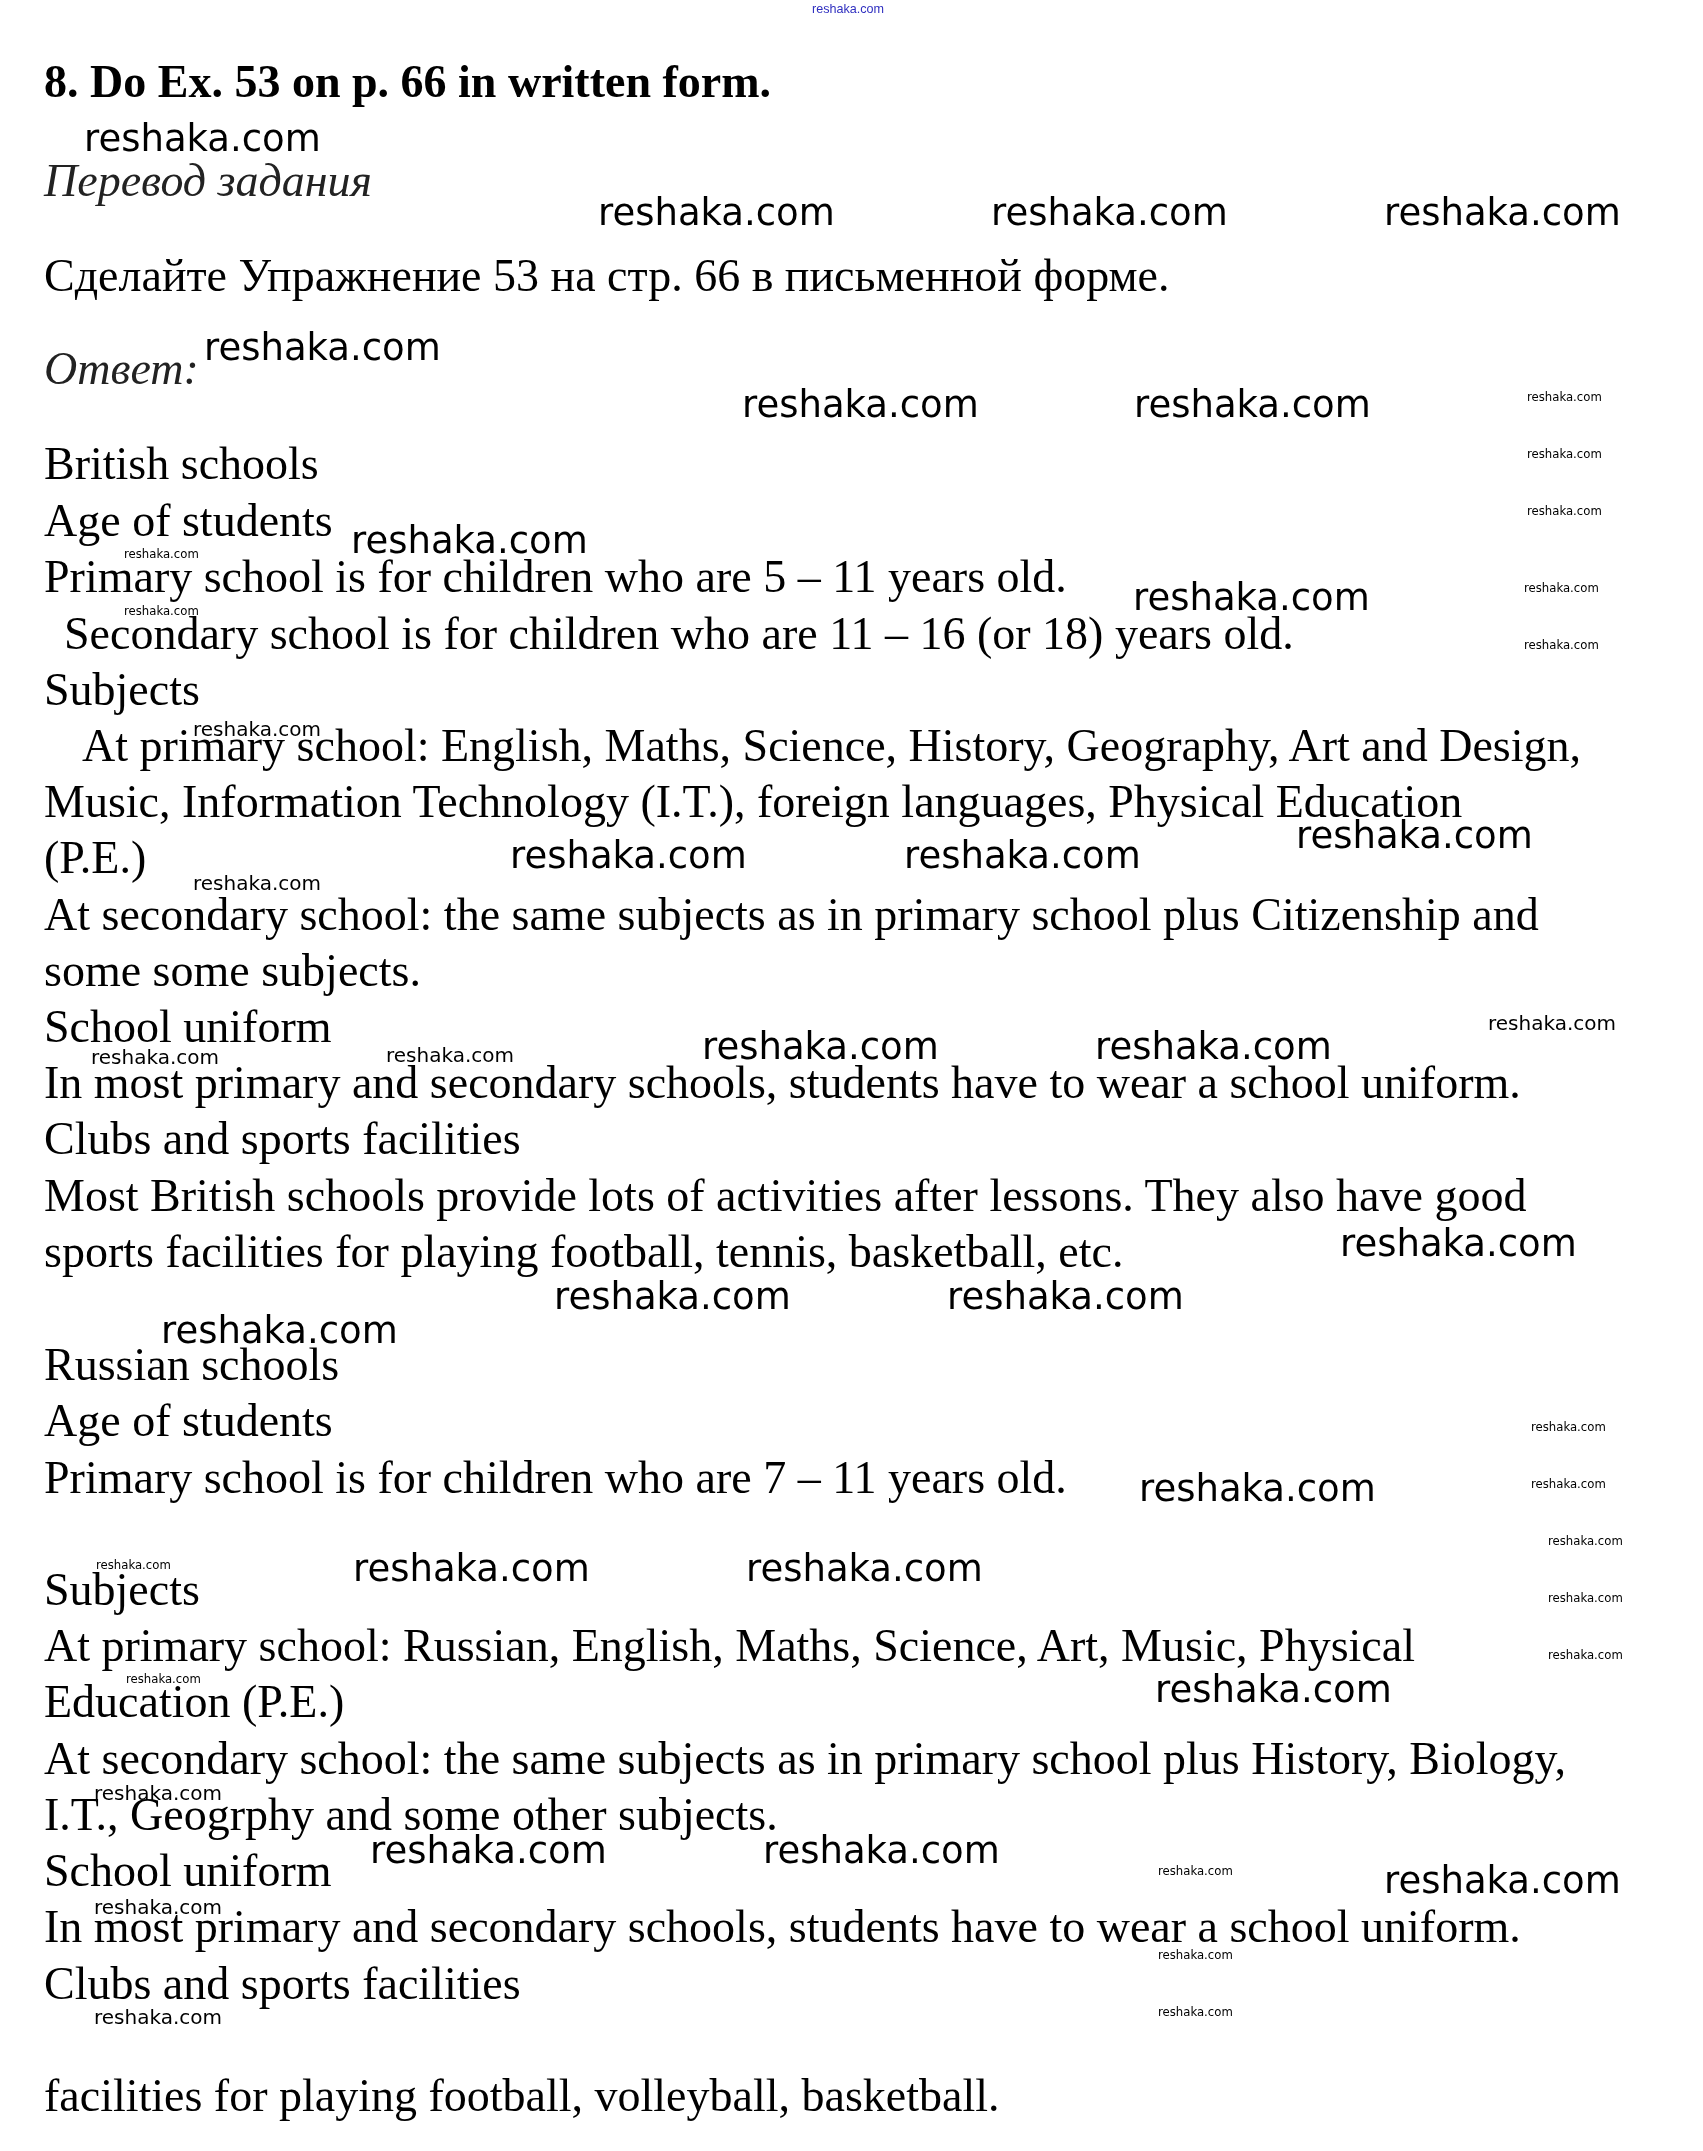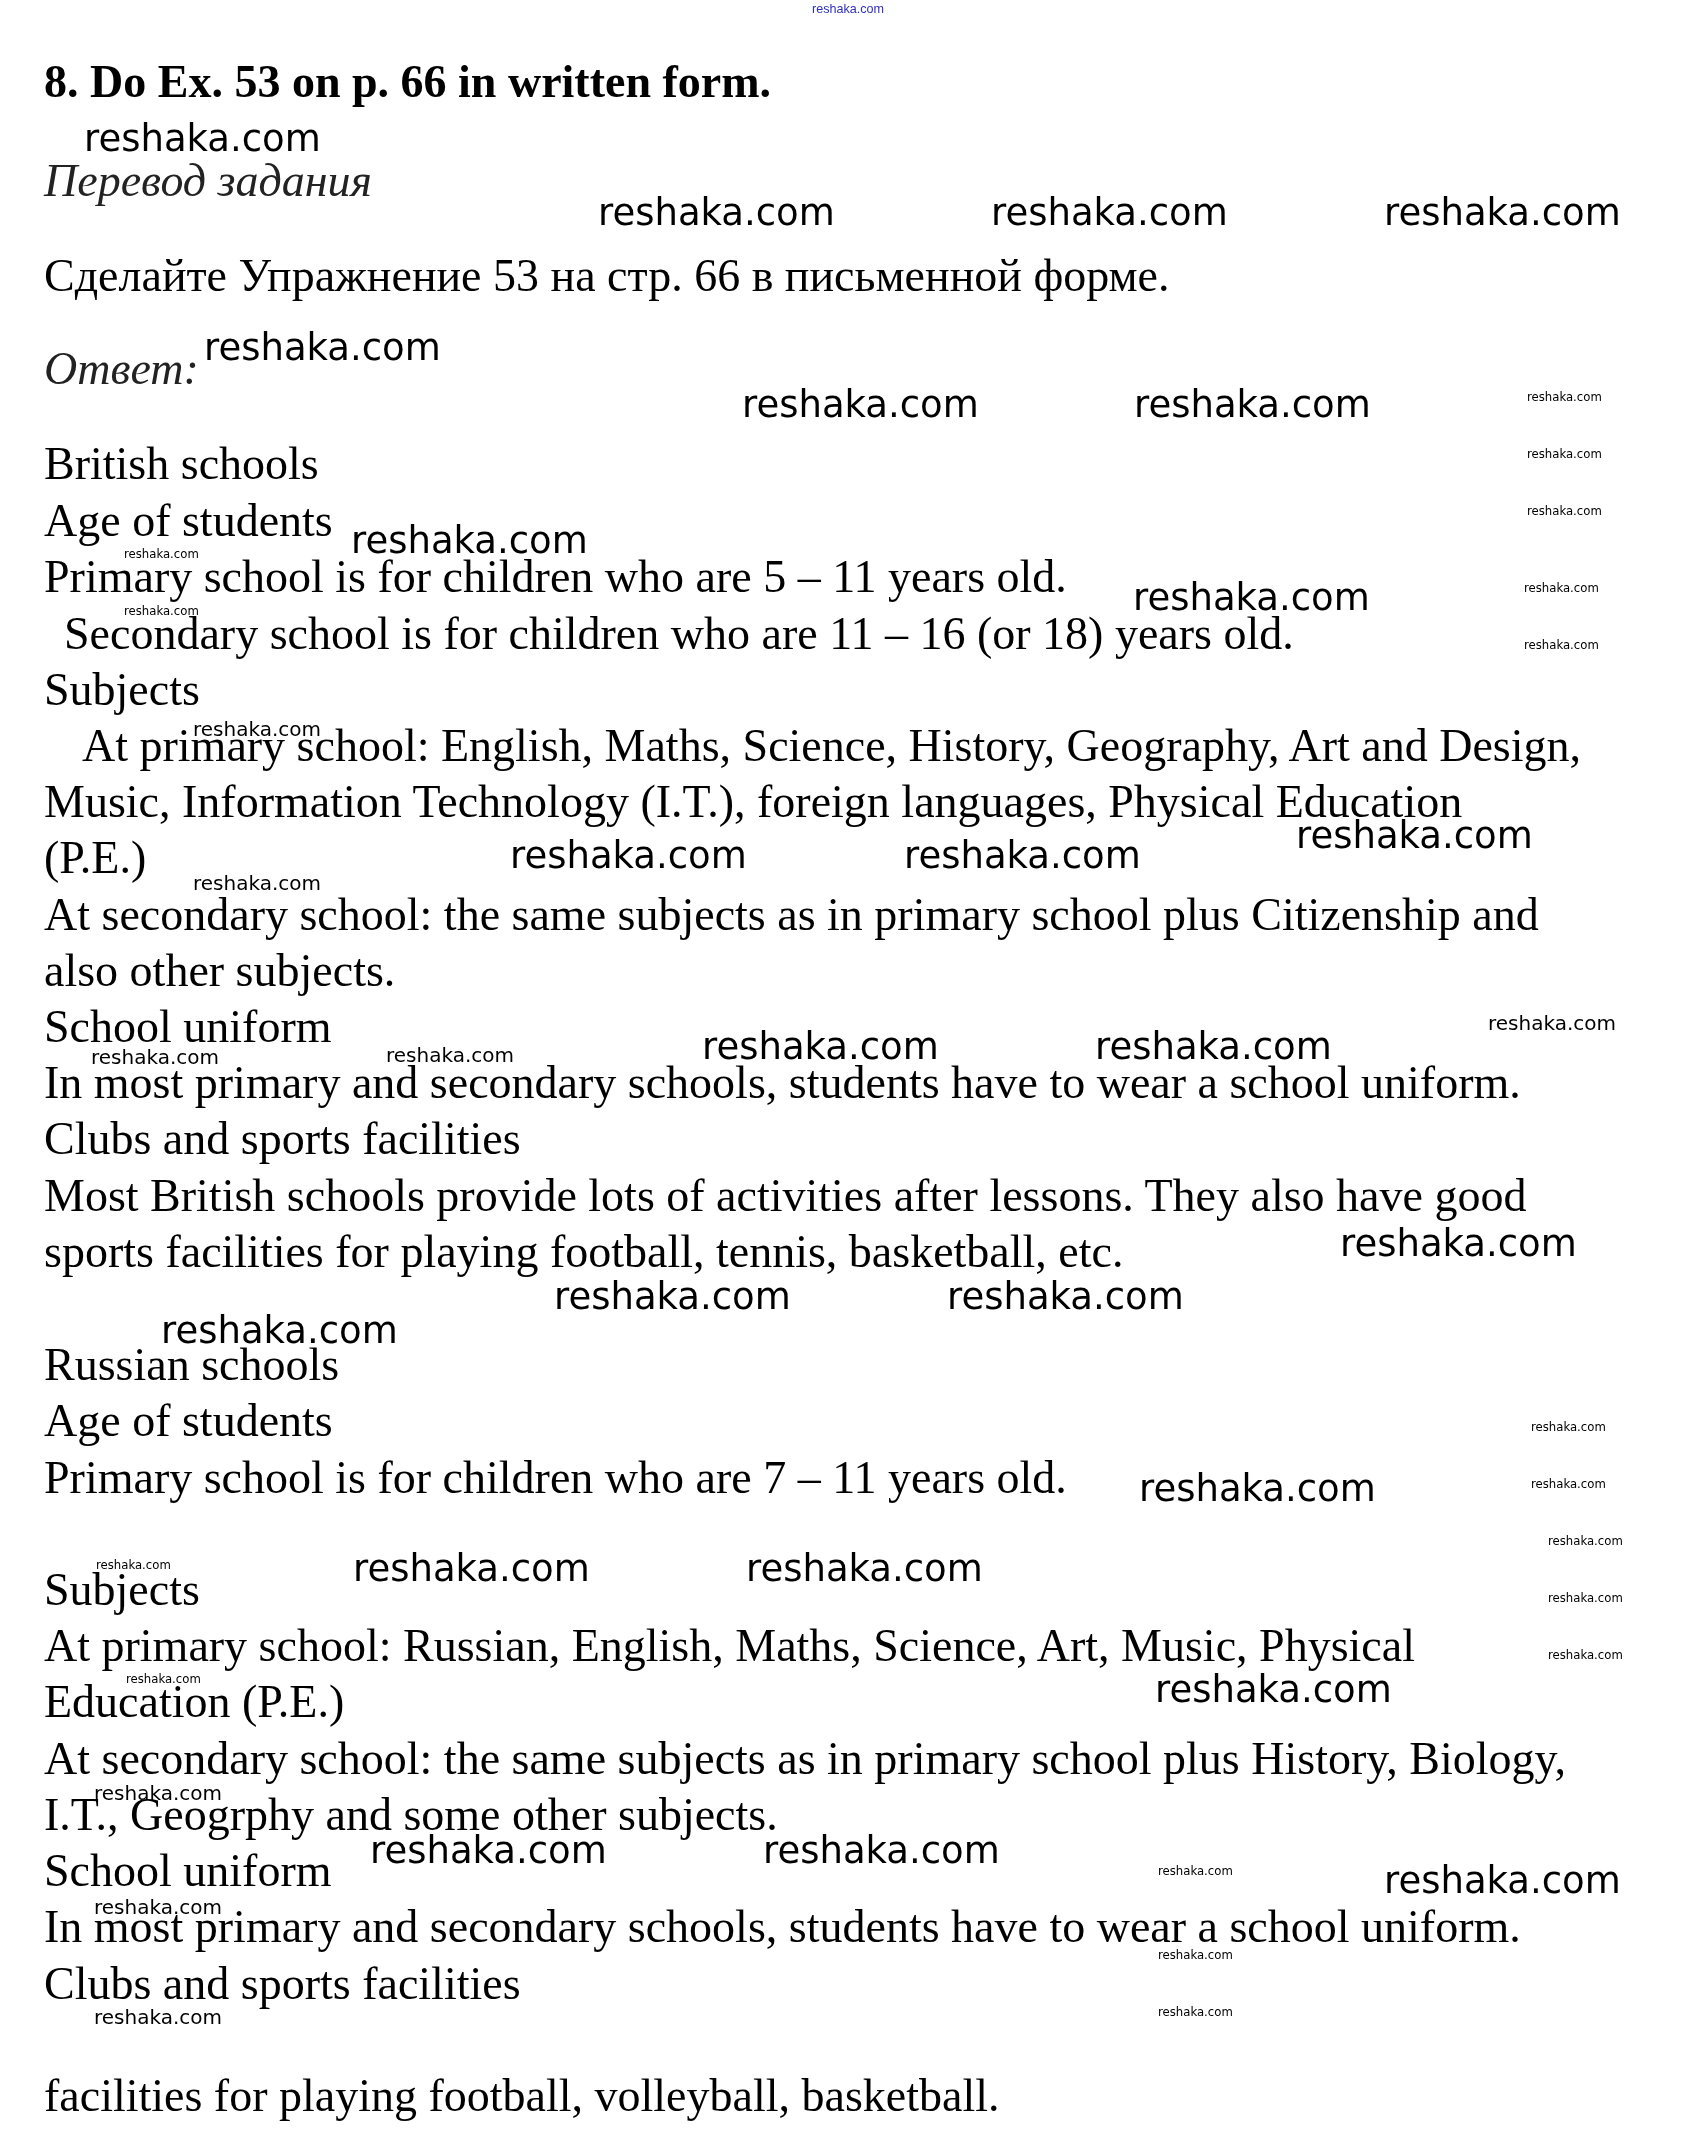--- a/index.html
+++ b/index.html
@@ -30,21 +30,21 @@
 
   <div class="line" style="top:438px;">British schools</div>
   <div class="line" style="top:495px;">Age of students</div>
   <div class="line" style="top:551px;">Primary school is for children who are 5 – 11 years old.</div>
   <div class="line" style="top:608px;margin-left:20px;">Secondary school is for children who are 11 – 16 (or 18) years old.</div>
   <div class="line" style="top:664px;">Subjects</div>
   <div class="line" style="top:720px;margin-left:38px;">At primary school: English, Maths, Science, History, Geography, Art and Design,</div>
   <div class="line" style="top:776px;">Music, Information Technology (I.T.), foreign languages, Physical Education</div>
   <div class="line" style="top:832px;">(P.E.)</div>
   <div class="line" style="top:889px;">At secondary school: the same subjects as in primary school plus Citizenship and</div>
-  <div class="line" style="top:945px;">also other subjects.</div>
+  <div class="line" style="top:945px;">some some subjects.</div>
   <div class="line" style="top:1001px;">School uniform</div>
   <div class="line" style="top:1057px;">In most primary and secondary schools, students have to wear a school uniform.</div>
   <div class="line" style="top:1113px;">Clubs and sports facilities</div>
   <div class="line" style="top:1170px;">Most British schools provide lots of activities after lessons. They also have good</div>
   <div class="line" style="top:1226px;">sports facilities for playing football, tennis, basketball, etc.</div>
 
   <div class="line" style="top:1339px;">Russian schools</div>
   <div class="line" style="top:1395px;">Age of students</div>
   <div class="line" style="top:1452px;">Primary school is for children who are 7 – 11 years old.</div>
   <div class="line" style="top:1564px;">Subjects</div>

